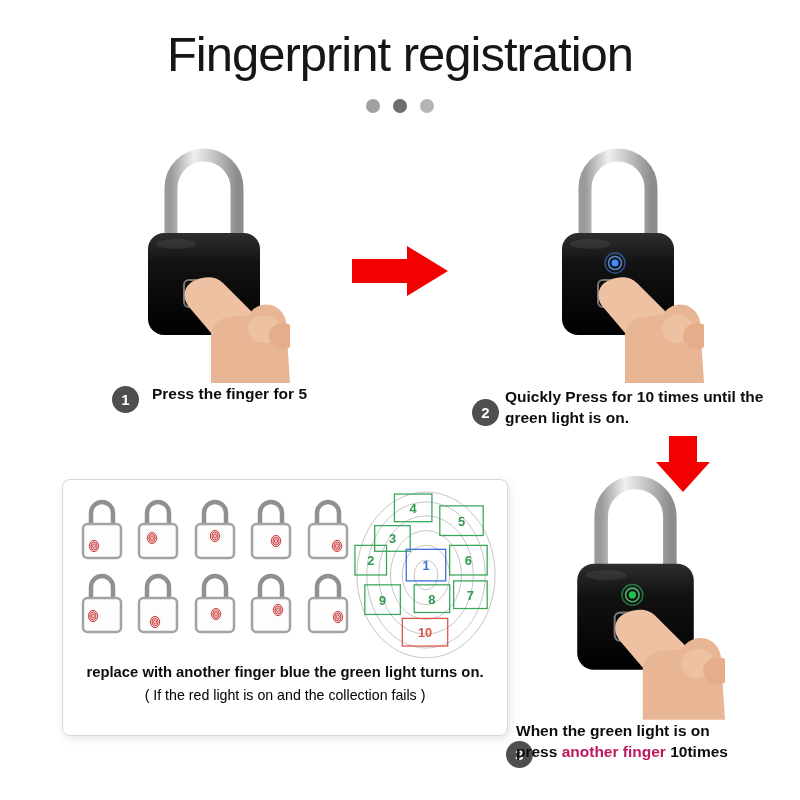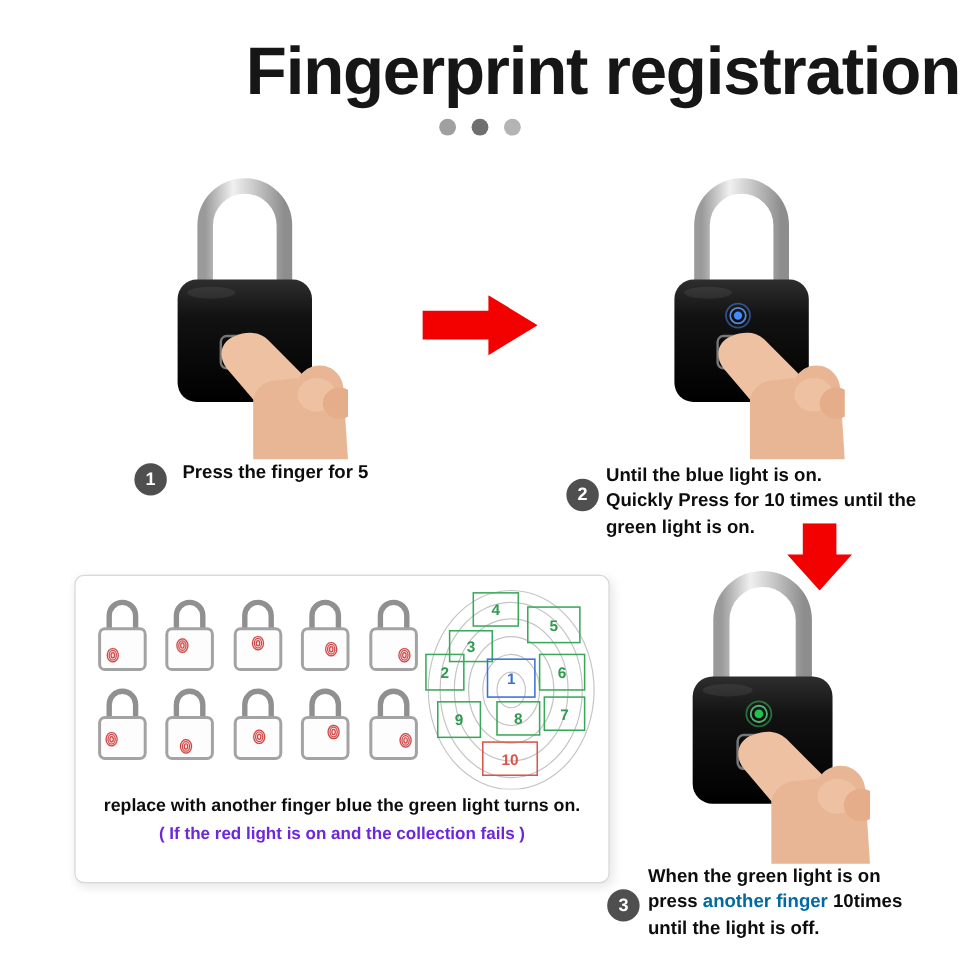--- a/index.html
+++ b/index.html
@@ -1,50 +1,50 @@
 <!DOCTYPE html>
 <html><head>
 <meta charset="utf-8">
 <style>
   * { margin:0; padding:0; box-sizing:border-box; }
   body { background:#ffffff; }
   .canvas { position:relative; width:800px; height:800px; background:#fff;
             font-family:"Liberation Sans", sans-serif; color:#111; overflow:hidden; }
   .abs { position:absolute; }
 
-  .title { position:absolute; top:26px; left:0; width:100%; text-align:right;
-           font-size:56px; font-weight:bold; letter-spacing:-1px; color:#161616; }
+  .title { position:absolute; top:26px; left:0; width:100%; text-align:center;
+           font-size:49px; font-weight:normal; letter-spacing:-1px; color:#161616; }
 
   .dots { position:absolute; top:99px; left:0; width:100%; display:flex;
           justify-content:center; gap:13px; }
   .dot { width:14px; height:14px; border-radius:50%; }
   .dot1 { background:#a0a0a0; } .dot2 { background:#6f6f6f; } .dot3 { background:#b4b4b4; }
 
   .step-circle { position:absolute; width:27px; height:27px; border-radius:50%;
                  background:#4f4f4f; color:#fff; font-weight:bold; font-size:15px;
                  display:flex; align-items:center; justify-content:center; }
   .step-text { position:absolute; font-weight:bold; font-size:15.5px; line-height:1.38; color:#0d0d0d; }
-  .red-text { color:#0369a1; }
+  .red-text { color:#be185d; }
 
   .shackle { fill:none; stroke:url(#shk); stroke-width:13; stroke-linecap:round; }
   .lockbody { fill:url(#bdy); }
   .sensor { fill:#0c0c0c; stroke:#777; stroke-width:2; }
 
   .box { position:absolute; left:62px; top:479px; width:446px; height:257px;
          background:#fff; border:1px solid #d8d8d8; border-radius:8px;
          box-shadow:2px 3px 9px rgba(0,0,0,0.10); }
   .mini-grid { position:absolute; left:12px; top:12px; width:280px;
                display:grid; grid-template-columns:repeat(5,1fr); gap:2px; }
   .mini { display:block; width:54px; height:72px; }
   .fpz { position:absolute; right:6px; top:8px; }
   .zg { stroke:#3aa85a; } .zb { stroke:#3a6fd8; } .zr { stroke:#d8564a; }
   .tg { fill:#2f9a50; } .tb { fill:#3a6fd8; } .tr { fill:#d8564a; }
   .box-text { position:absolute; left:2px; right:2px; top:182px; text-align:center;
               font-weight:bold; font-size:14.8px; line-height:1.42; color:#0d0d0d; }
-  .box-note { font-weight:bold; font-size:14.2px; color:#6d28d9; margin-top:2px; }
+  .box-note { font-weight:normal; font-size:14.2px; color:#000000; margin-top:2px; }
   .arrow { fill:#f30000; }
 </style>
 </head>
 <body>
 
 <div class="canvas">
 
   <svg width="0" height="0" style="position:absolute" aria-hidden="true">
     <defs>
       <linearGradient id="shk" x1="0" y1="0" x2="1" y2="0">
@@ -120,21 +120,20 @@
     <span>1</span>
   </div>
   <div class="step-text" style="left:152px;top:383px">
     <div>Press the finger for 5</div>
   </div>
 
   <div class="step-circle" style="left:472px;top:399px">
     <span>2</span>
   </div>
   <div class="step-text" style="left:505px;top:386px">
-    <div>Until the blue light is on.</div>
     <div>Quickly Press for 10 times until the</div>
     <div>green light is on.</div>
   </div>
 
   <svg class="abs" style="left:656px;top:436px" width="54" height="56" viewBox="0 0 54 56">
     <polygon class="arrow" points="13,0 41,0 41,26 54,26 27,56 0,26 13,26"></polygon>
   </svg>
 
   <div class="box">
     <div class="mini-grid">
@@ -235,21 +234,20 @@
       <path d="M78,132 c-12,4 -15,17 -7,27 l28,33 c6,7 16,8 23,2 l10,-8 c7,-6 7,-16 1,-23 l-28,-28 c-7,-7 -18,-7 -27,-3 z" fill="#eec1a2"></path>
       <path d="M93,190 c-1,-11 7,-20 18,-21 l20,-2 c4,-8 13,-12 22,-10 c8,2 14,9 15,17 l4,61 h-79 z" fill="#e9b695"></path>
       <ellipse cx="146" cy="181" rx="16" ry="14" fill="#eec1a2"></ellipse>
       <ellipse cx="165" cy="188" rx="14" ry="13" fill="#e5ad8a"></ellipse>
     </g>
   </svg>
 
   <div class="step-circle" style="left:506px;top:741px">
     <span>3</span>
   </div>
-  <div class="step-text" style="left:540px;top:720px">
+  <div class="step-text" style="left:516px;top:720px">
     <div>When the green light is on</div>
     <div>
       <span>press </span><span class="red-text">another finger</span><span> 10times</span>
     </div>
-    <div>until the light is off.</div>
   </div>
 
 </div>
 
 </body></html>

